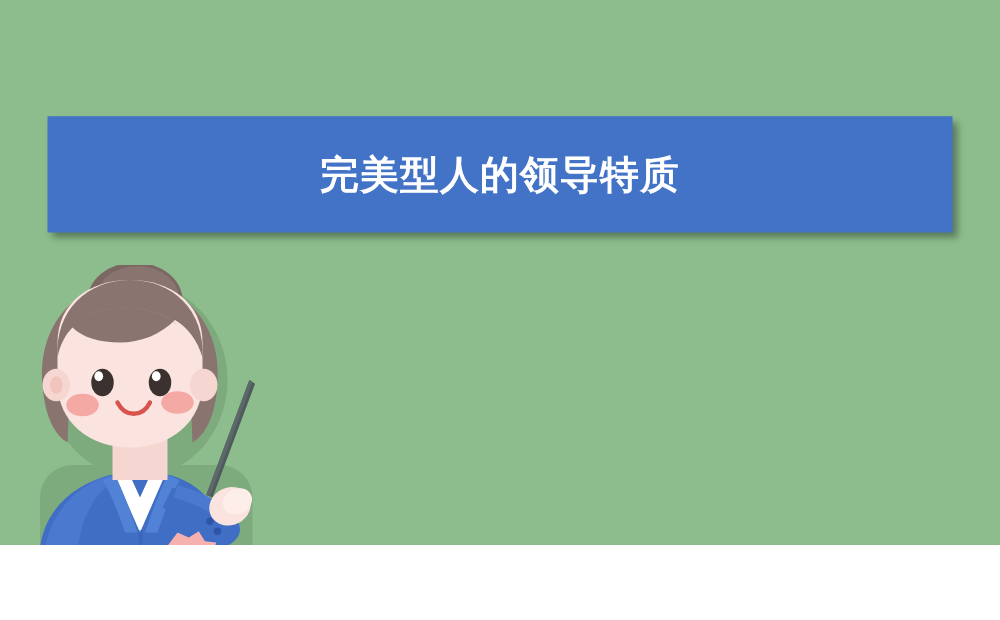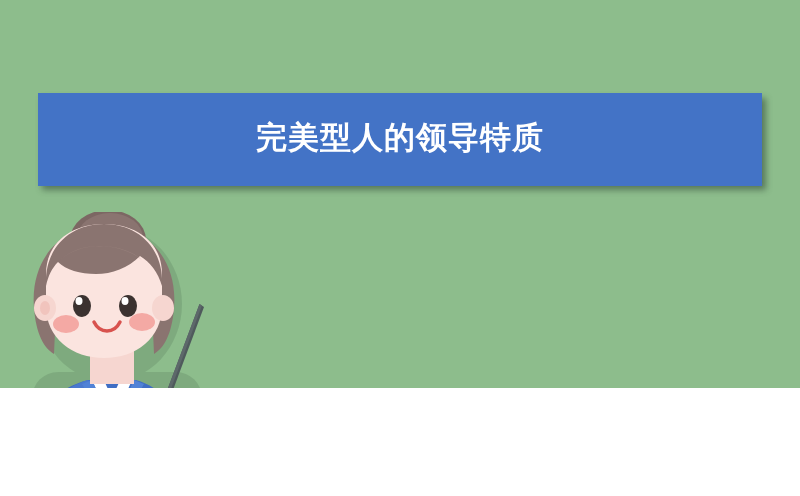--- a/index.html
+++ b/index.html
@@ -3,23 +3,23 @@
 <meta charset="utf-8">
 <style>
   html, body {
     margin: 0;
     padding: 0;
     background: #ffffff;
   }
   #stage {
     position: relative;
     width: 800px;
-    height: 388px;
+    height: 436px;
     overflow: hidden;
-    font-family: Liberation Mono, monospace;
+    font-family: Liberation Sans, sans-serif;
   }
   .bg {
     position: absolute;
     inset: 0;
     background: #8dbd8c;
   }
   
   .banner-shadow {
     position: absolute;
     left: 42px;

